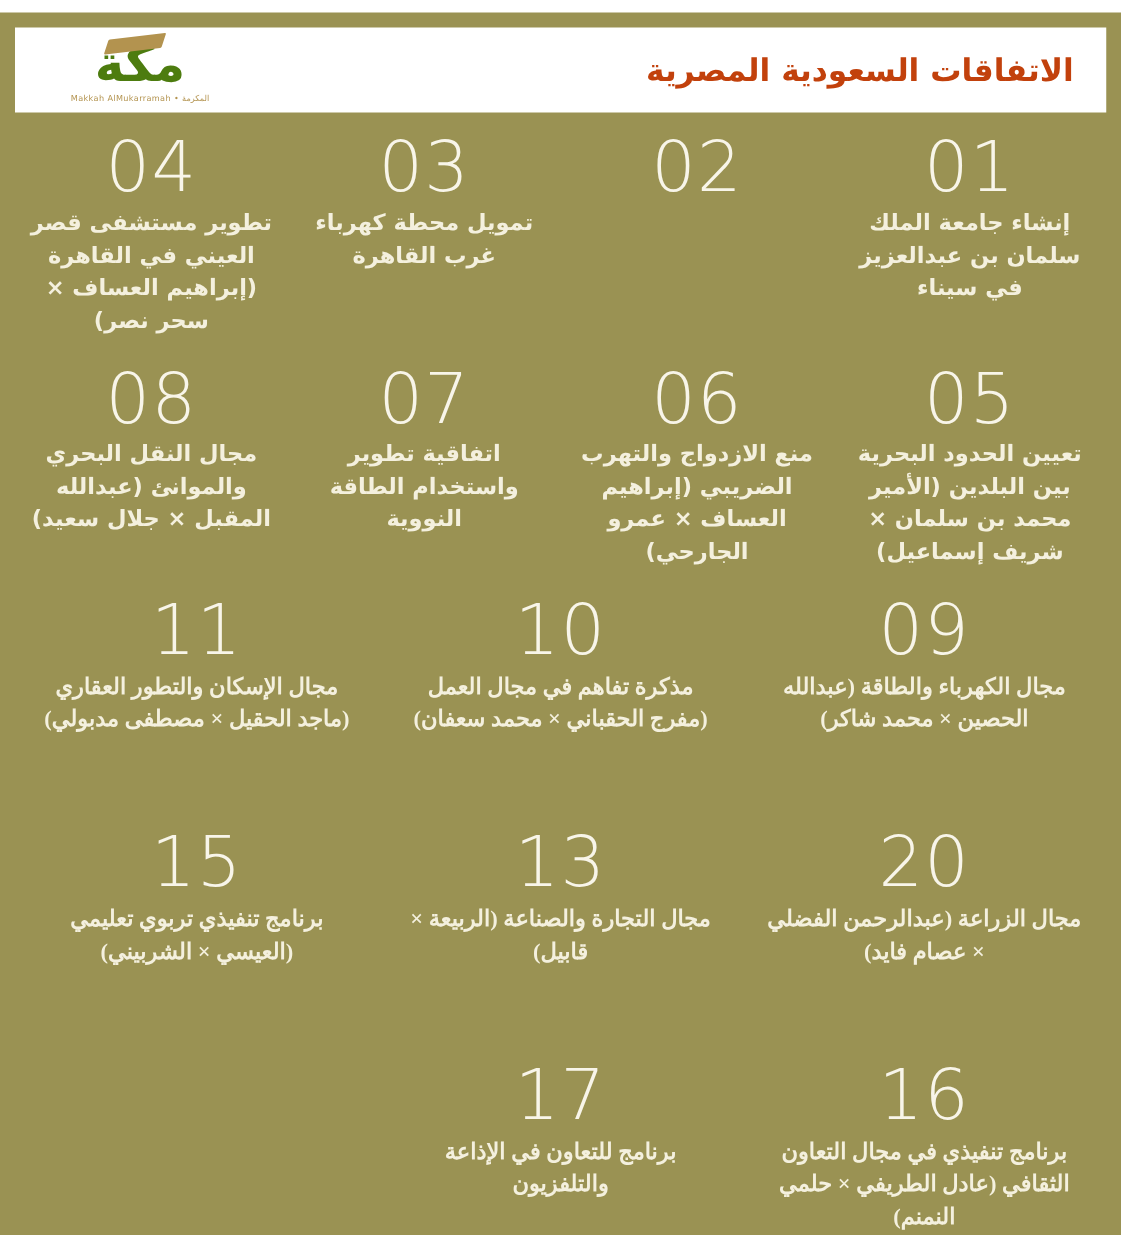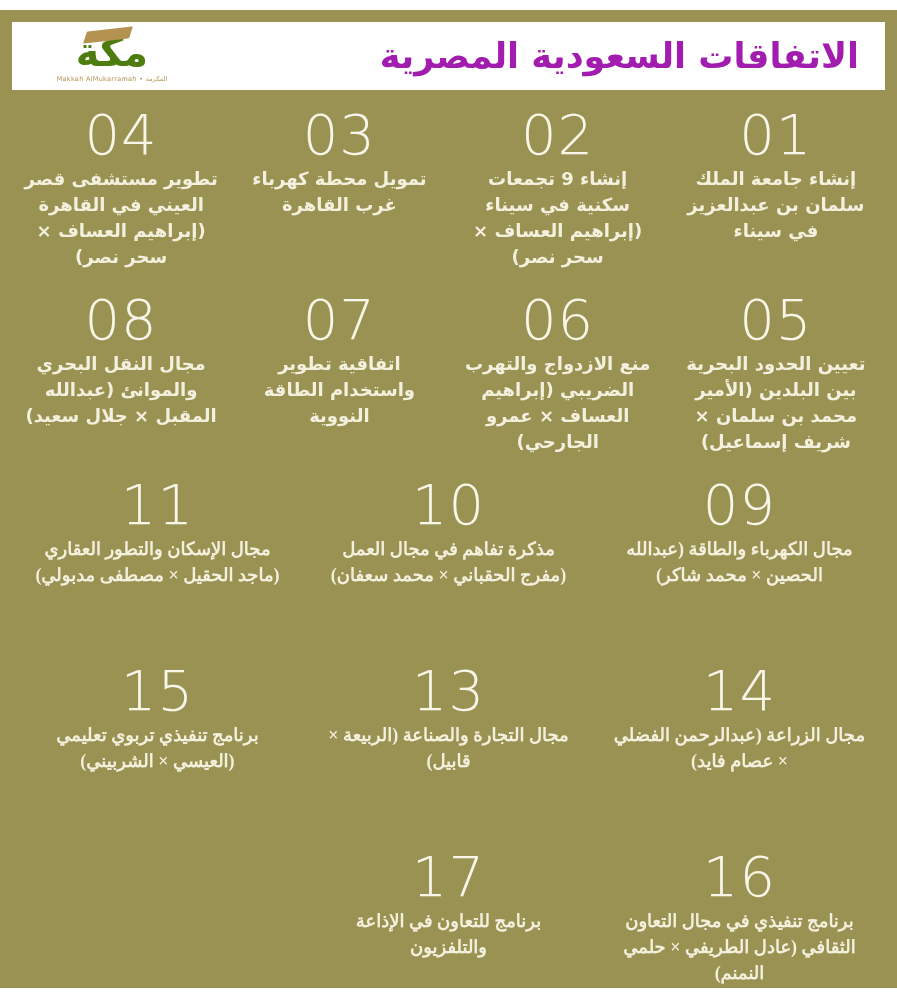--- a/index.html
+++ b/index.html
@@ -23,23 +23,23 @@
     background:#ffffff;
     height:68px;
     display:flex;
     align-items:center;
     justify-content:space-between;
     padding:0 26px 0 30px;
     margin-bottom:8px;
   }
   .title{
     margin:0;
-    font-size:35px;
+    font-size:25px;
     font-weight:bold;
-    color:#a21caf;
+    color:#c2410c;
     letter-spacing:-1px;
     white-space:nowrap;
   }
   .logo{
     position:relative;
     text-align:center;
     line-height:1;
     padding-top:2px;
     min-width:140px;
   }
@@ -108,21 +108,20 @@
       </div>
     </div>
 
     <div class="grid grid4">
       <div class="cell">
         <div class="num">01</div>
         <div class="txt">إنشاء جامعة الملك سلمان بن عبدالعزيز في سيناء</div>
       </div>
       <div class="cell">
         <div class="num">02</div>
-        <div class="txt">إنشاء 9 تجمعات سكنية في سيناء (إبراهيم العساف × سحر نصر)</div>
       </div>
       <div class="cell">
         <div class="num">03</div>
         <div class="txt">تمويل محطة كهرباء غرب القاهرة</div>
       </div>
       <div class="cell">
         <div class="num">04</div>
         <div class="txt">تطوير مستشفى قصر العيني في القاهرة (إبراهيم العساف × سحر نصر)</div>
       </div>
       <div class="cell">
@@ -150,21 +149,21 @@
       </div>
       <div class="cell">
         <div class="num">10</div>
         <div class="txt">مذكرة تفاهم في مجال العمل (مفرج الحقباني × محمد سعفان)</div>
       </div>
       <div class="cell">
         <div class="num">11</div>
         <div class="txt">مجال الإسكان والتطور العقاري (ماجد الحقيل × مصطفى مدبولي)</div>
       </div>
       <div class="cell">
-        <div class="num">14</div>
+        <div class="num">20</div>
         <div class="txt">مجال الزراعة (عبدالرحمن الفضلي × عصام فايد)</div>
       </div>
       <div class="cell">
         <div class="num">13</div>
         <div class="txt">مجال التجارة والصناعة (الربيعة × قابيل)</div>
       </div>
       <div class="cell">
         <div class="num">15</div>
         <div class="txt">برنامج تنفيذي تربوي تعليمي (العيسي × الشربيني)</div>
       </div>

